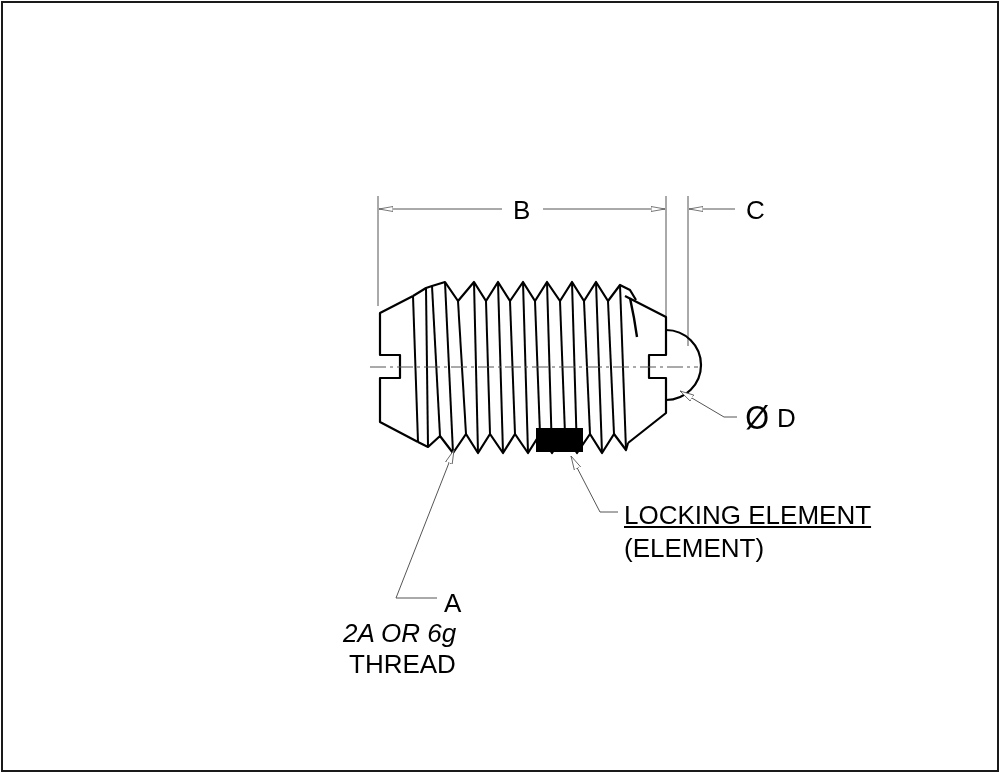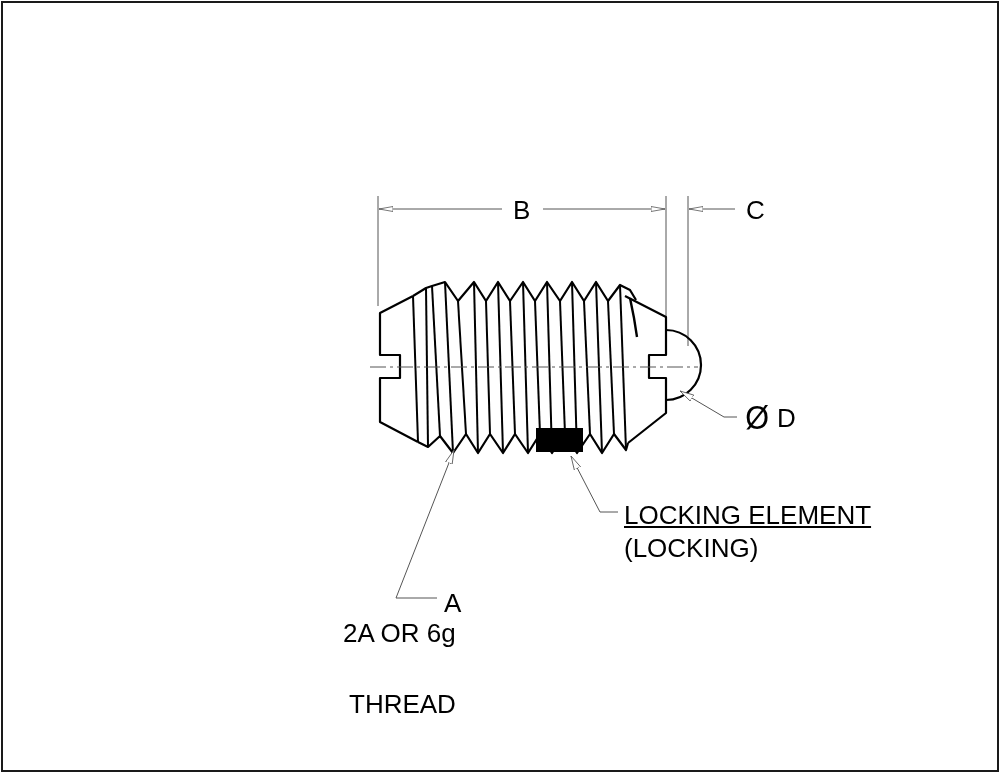--- a/index.html
+++ b/index.html
@@ -96,17 +96,17 @@
     <path d="M571,456 L600,512 L618,512" marker-start="url(#arrTip)"></path>
   </g>
 </svg>
 
 <span class="lbl" style="left:513px; top:197px;">B</span>
 <span class="lbl" style="left:746px; top:197px;">C</span>
 <span class="lbl" style="left:744px; top:400px; font-size:34px; transform:scaleX(0.9);">Ø</span>
 <span class="lbl" style="left:777px; top:405px;">D</span>
 
 <span class="lbl" style="left:444px; top:590px;">A</span>
-<span class="lbl" style="left:343px; top:620px;">2A OR 6g</span>
-<span class="lbl" style="left:349px; top:651px;margin-top:40px;">THREAD</span>
+<span class="lbl" style="left:343px; top:620px;font-style:italic;">2A OR 6g</span>
+<span class="lbl" style="left:349px; top:651px;">THREAD</span>
 
 <span class="lbl" style="left:624px; top:502px;text-decoration:underline;">LOCKING ELEMENT</span>
-<span class="lbl" style="left:624px; top:535px;">(LOCKING)</span>
+<span class="lbl" style="left:624px; top:535px;">(ELEMENT)</span>
 
 </body></html>

